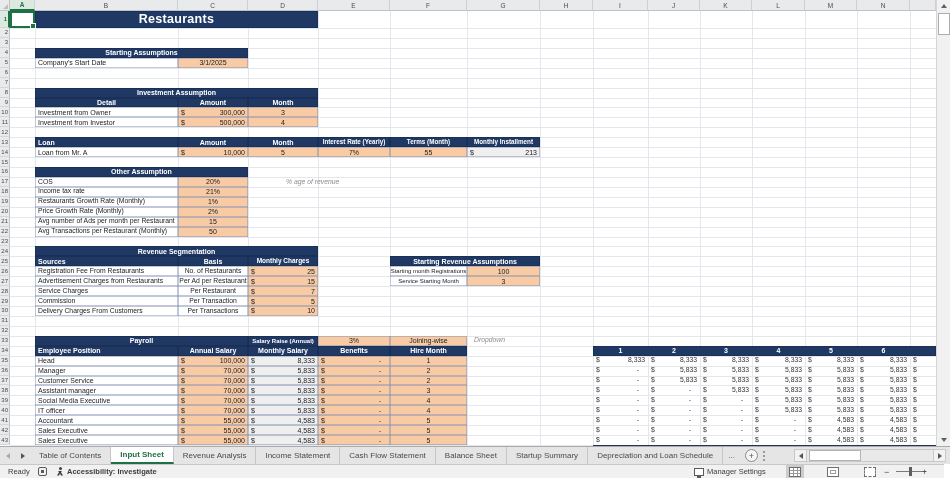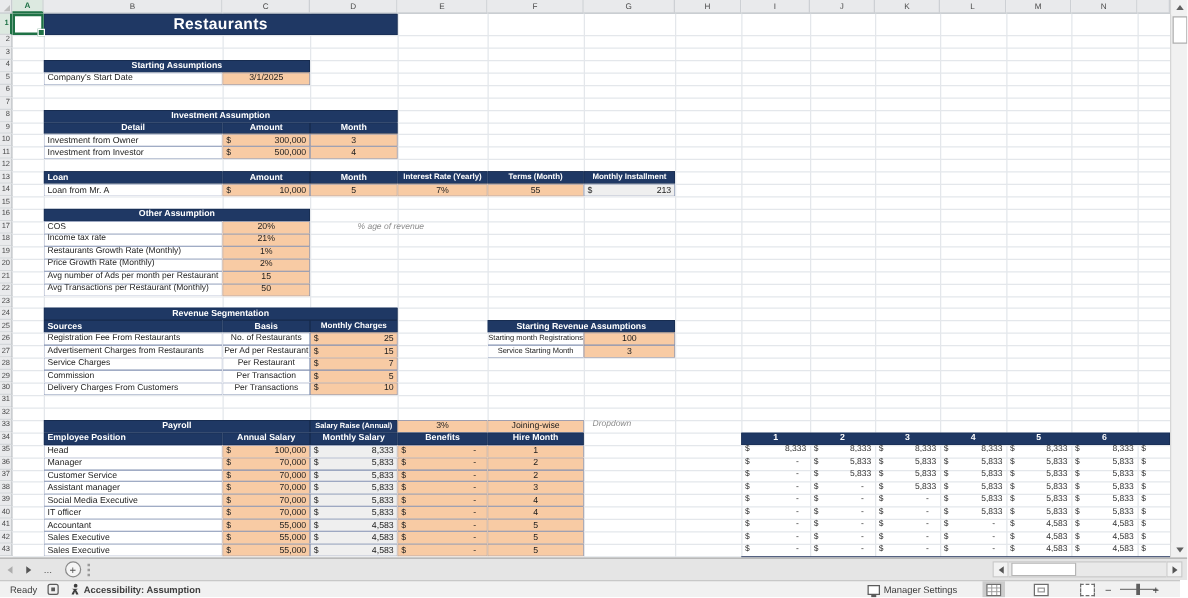--- a/index.html
+++ b/index.html
@@ -730,20 +730,30 @@
       </div>
   </div>
 
   <div id="tabbar">
     <div class="tnav dim">
         <span class="tri-left" style="border-right-color:#ADADAD"></span>
       </div>
     <div class="tnav">
         <span class="tri-right"></span>
       </div>
+    <div id="tabs" style="display:flex">
+        <div class="tab">Table of Contents</div>
+        <div class="tab active">Input Sheet</div>
+        <div class="tab">Revenue Analysis</div>
+        <div class="tab">Income Statement</div>
+        <div class="tab">Cash Flow Statement</div>
+        <div class="tab">Balance Sheet</div>
+        <div class="tab">Startup Summary</div>
+        <div class="tab">Depreciation and Loan Schedule</div>
+      </div>
     <div class="overflow">...</div>
     <div class="plusbtn">
         <span>+</span>
       </div>
     <div class="vdots"></div>
     <div id="hscroll">
       <div class="harrow">
           <span class="tri-left"></span>
         </div>
       <div class="htrack">
@@ -755,21 +765,21 @@
     </div>
   </div>
 
   <div id="statusbar">
     <div class="abs" style="left:8px">Ready</div>
     <div class="abs" style="left:38px">
         <span class="recicon"></span>
       </div>
     <div class="abs" style="left:56px">
       <span class="accicon"></span>
-      <span class="bold" style="margin-left:3px">Accessibility: Assumption</span>
+      <span class="bold" style="margin-left:3px">Accessibility: Investigate</span>
     </div>
     <div class="abs" style="left:694px">
       <span class="dsicon"></span>
       <span>Manager Settings</span>
     </div>
     <div class="abs vwrap on" style="left:786px">
         <span class="vicon grid"></span>
       </div>
     <div class="abs vwrap" style="left:824px">
         <span class="vicon pl"></span>

